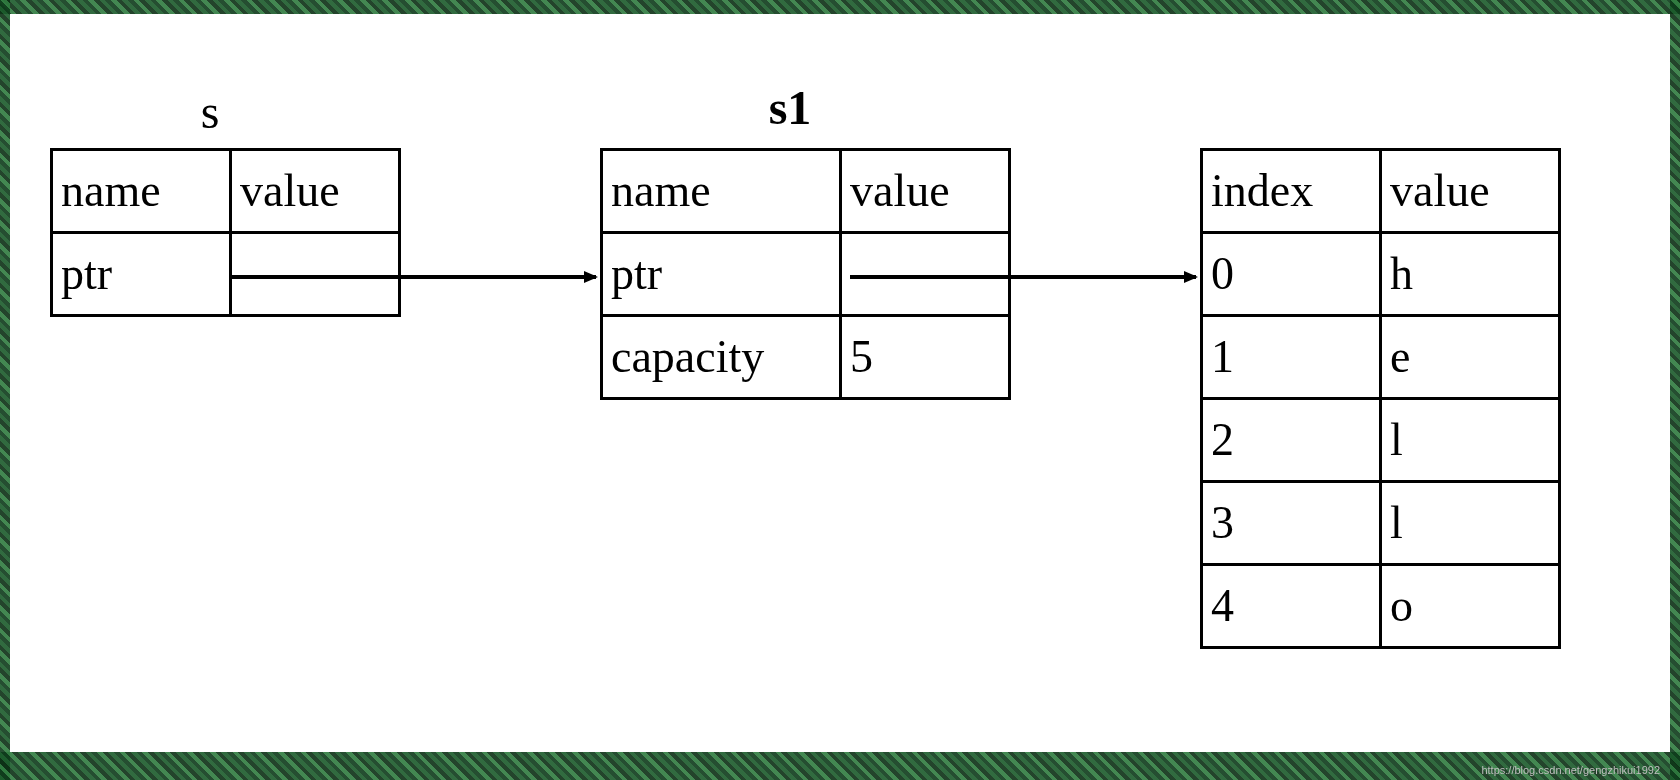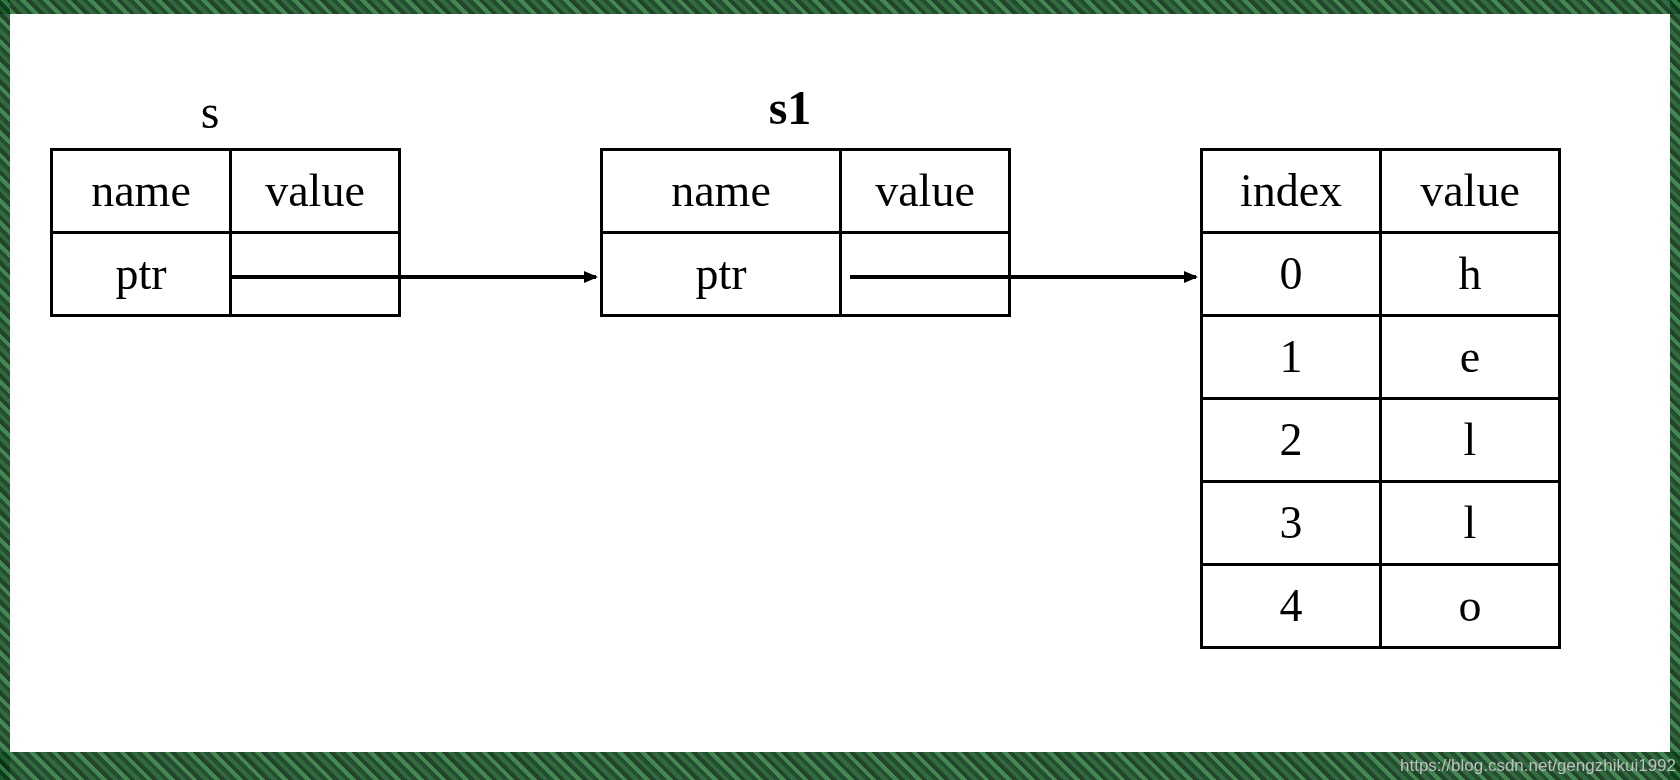--- a/index.html
+++ b/index.html
@@ -23,21 +23,21 @@
     font-size: 48px;
     text-align: center;
   }
   table.box {
     position: absolute;
     border-collapse: collapse;
     background: #fff;
   }
   table.box td {
     border: 3px solid #000;
-    text-align: center;
+    text-align: left;
     vertical-align: middle;
     height: 80px;
     padding: 0 8px;
     font-size: 46px;
     line-height: 1;
   }
   
   #tbl-s td.c0 { width: 160px; }
   #tbl-s td.c1 { width: 150px; }
 
@@ -49,24 +49,24 @@
 
   svg.arrows {
     position: absolute;
     left: 0; top: 0;
     width: 1680px;
     height: 780px;
     pointer-events: none;
   }
   .watermark {
     position: absolute;
-    right: 4px;
+    right: 20px;
     bottom: 4px;
     font-family: Arial, sans-serif;
-    font-size: 17px;
+    font-size: 11px;
     color: #bfbfbf;
   }
   
   .frame-edge {
     position: absolute;
     background: repeating-linear-gradient(45deg,
       #1a5a2a 0 4px, #0d3a1a 4px 8px, #2e7a3e 8px 12px, #0b2f14 12px 16px);
     opacity: 0.9;
   }
   .frame-top    { left:0; top:0;    width:1680px; height:14px; }
@@ -103,20 +103,24 @@
   <table id="tbl-s1" class="box" style="left:600px; top:148px;">
     <tbody>
         <tr>
       <td class="c0">name</td>
       <td class="c1">value</td>
     </tr>
     <tr>
       <td class="c0">ptr</td>
       <td class="c1"></td>
     </tr>
+    <tr>
+      <td class="c0">capacity</td>
+      <td class="c1">5</td>
+    </tr>
   </tbody>
     </table>
 
   <table id="tbl-heap" class="box" style="left:1200px; top:148px;">
     <tbody>
         <tr>
       <td class="c0">index</td>
       <td class="c1">value</td>
     </tr>
     <tr>

